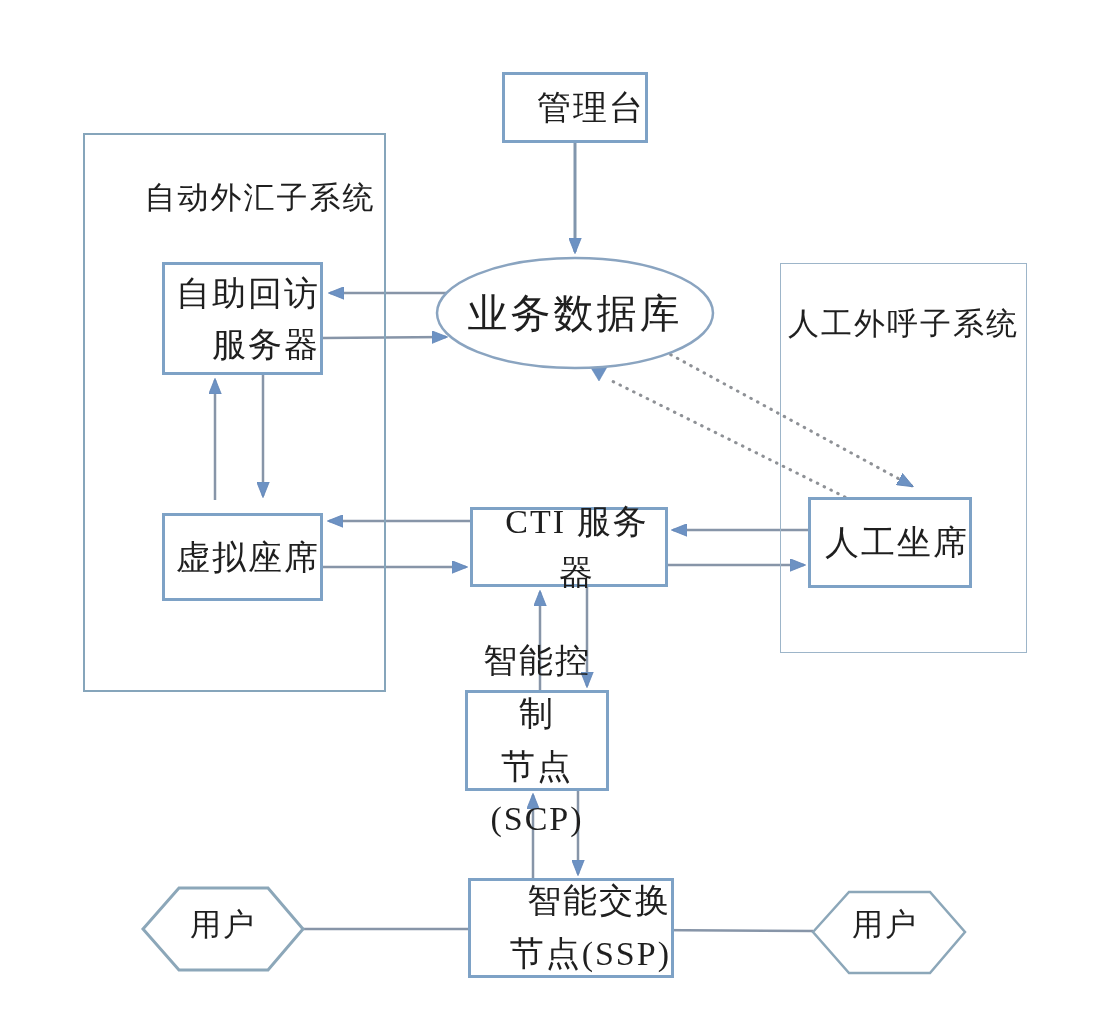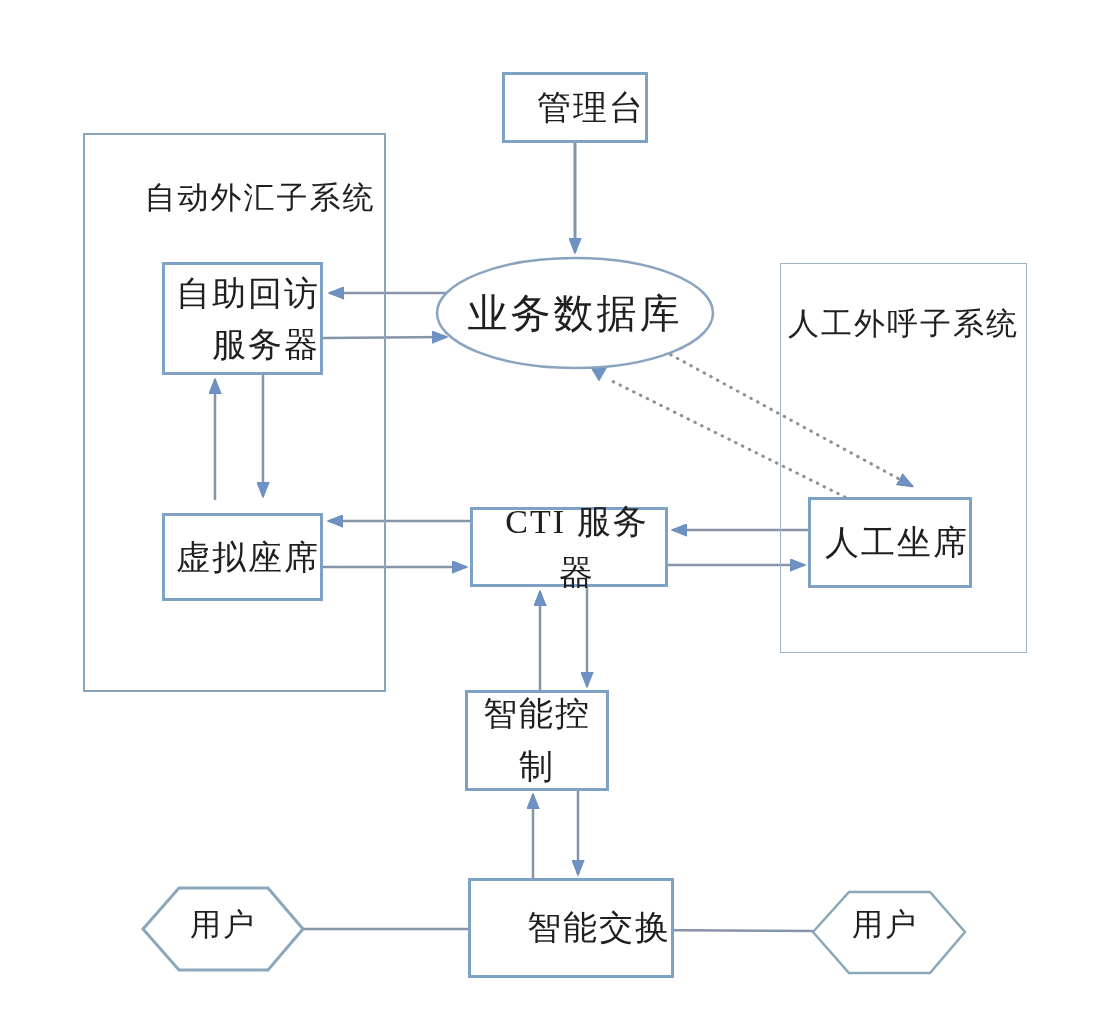--- a/index.html
+++ b/index.html
@@ -113,24 +113,26 @@
   <div class="node" style="left:470px; top:507px; width:198px; height:80px;padding-left:16px;">
     <span>CTI 服务器</span>
   </div>
 
   <div class="node" style="left:808px; top:497px; width:164px; height:91px; border-width:3.5px;font-family:Liberation Serif, serif;">
     <span>人工坐席</span>
   </div>
 
   <div class="node" style="left:465px; top:690px; width:144px; height:101px; line-height:1.55;">
     <span style="display:block">智能控制</span>
+    <span style="display:block">节点(SCP)</span>
   </div>
 
   <div class="node" style="left:468px; top:878px; width:206px; height:100px; line-height:1.55;">
     <span style="display:block">智能交换</span>
+    <span style="display:block">节点(SSP)</span>
   </div>
 
   <div class="floating-label ellipse-label" style="left:457px; top:291px; width:236px; height:44px;">
     <span>业务数据库</span>
   </div>
 
   <div class="floating-label" style="left:163px; top:905px; width:120px; height:40px;">
     <span>用户</span>
   </div>
   <div class="floating-label" style="left:825px; top:905px; width:120px; height:40px;">

